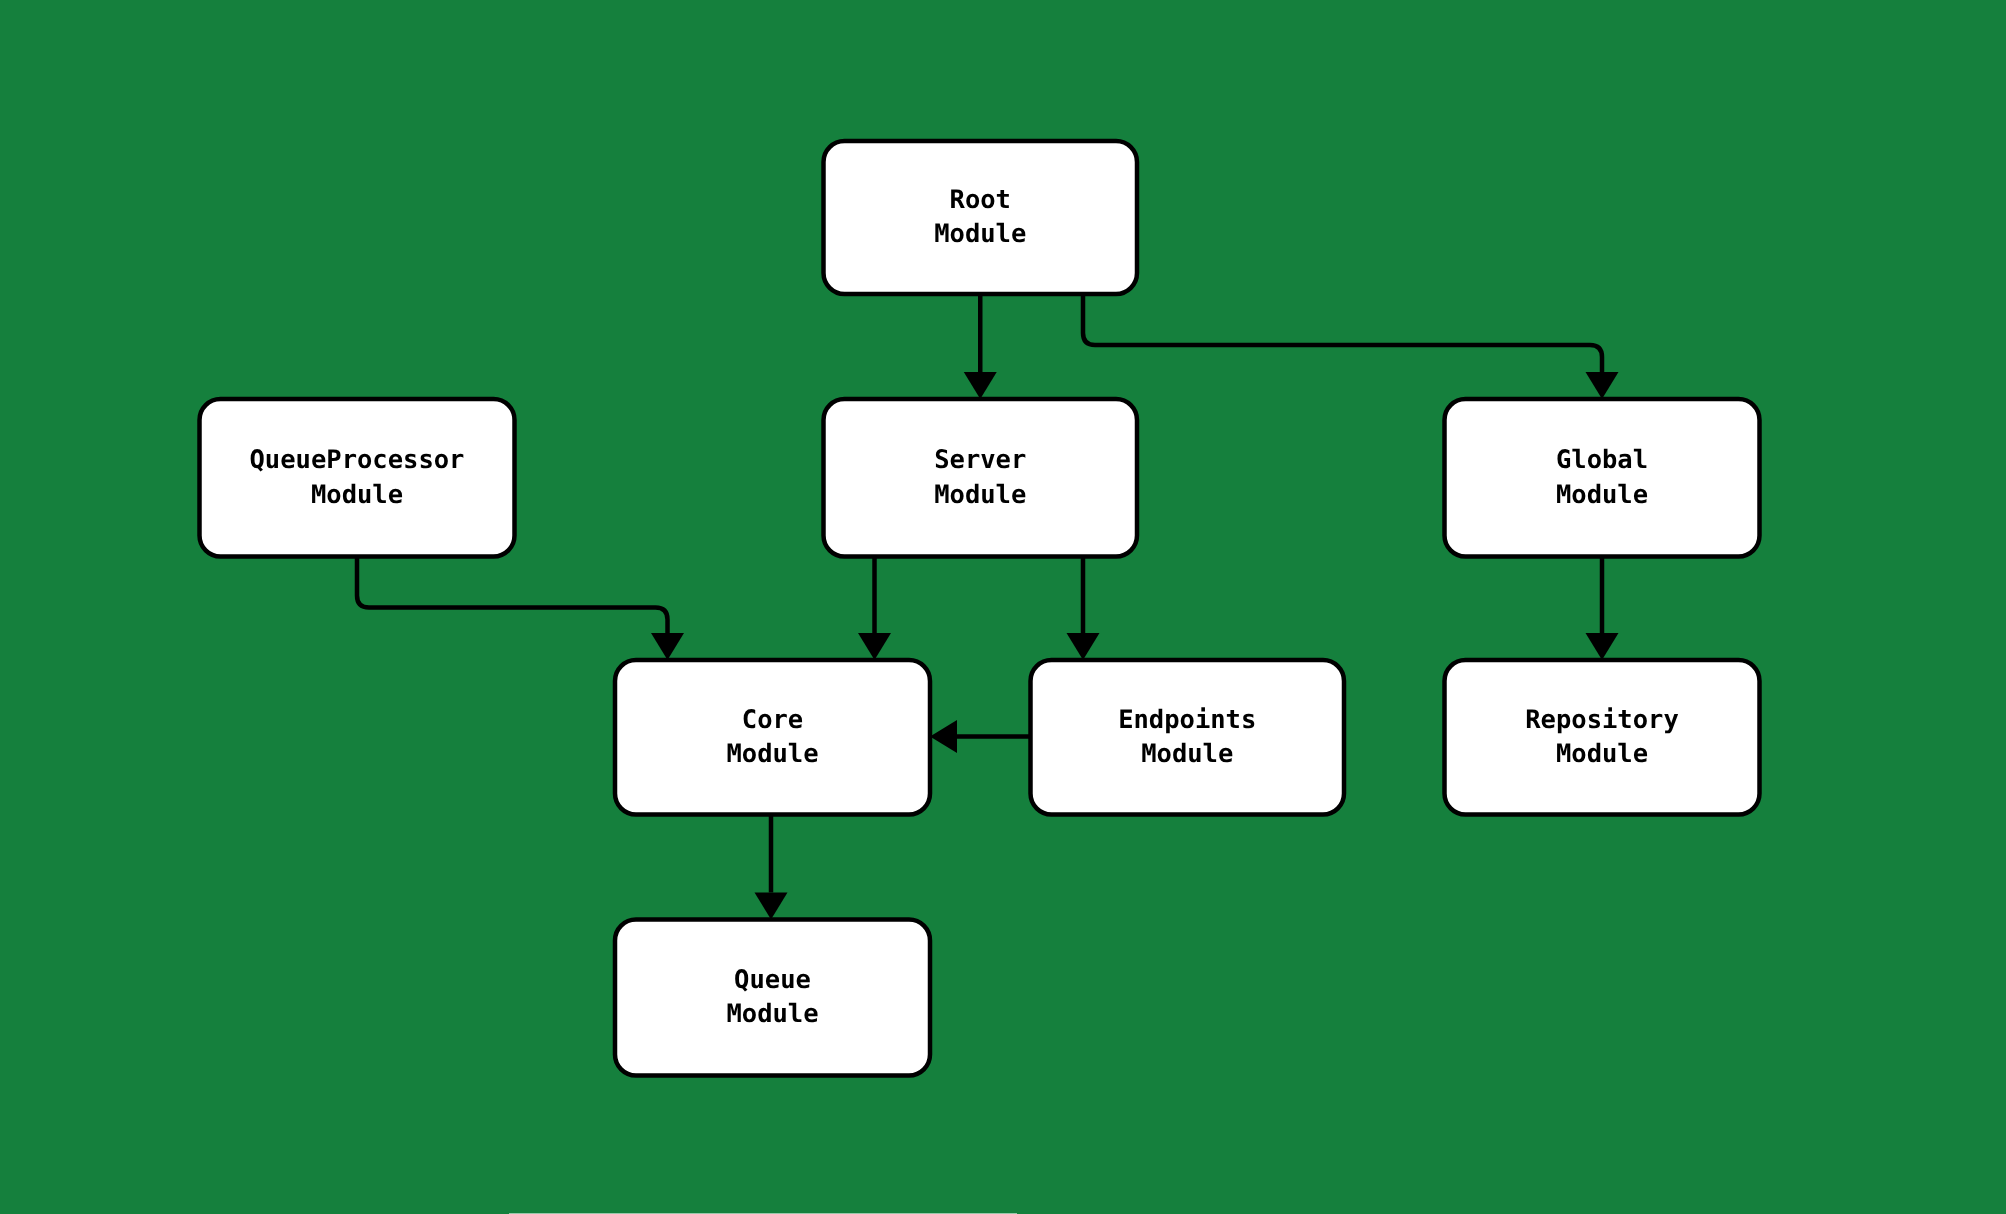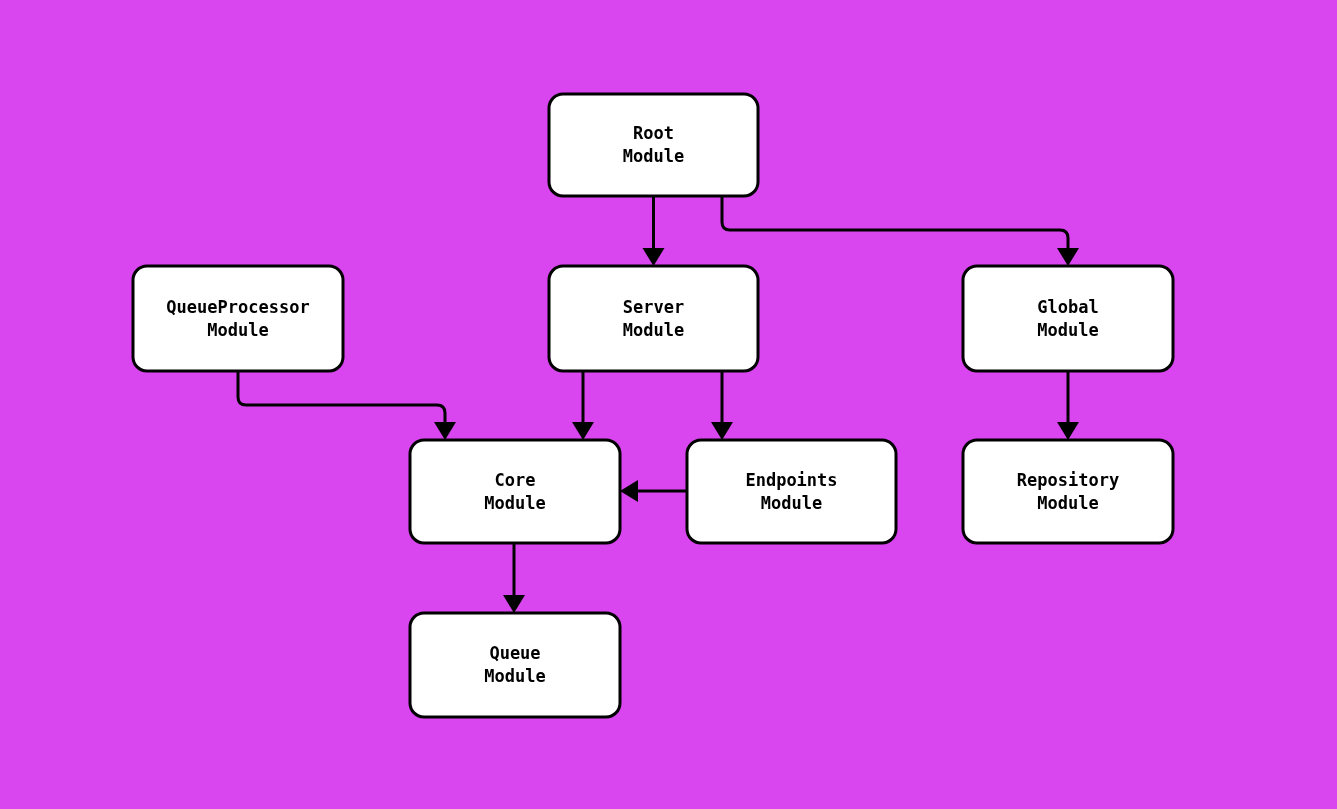--- a/index.html
+++ b/index.html
@@ -11,21 +11,21 @@
   body {
     width: 1337px;
     height: 809px;
     font-family: "DejaVu Sans Mono", monospace;
     overflow: hidden;
   }
   #diagram-root {
     position: relative;
     width: 1337px;
     height: 809px;
-    background: #d946ef;
+    background: #15803d;
   }
   #diagram-svg {
     position: absolute;
     top: 0;
     left: 0;
     width: 1337px;
     height: 809px;
     display: block;
   }
   .node-rect {

